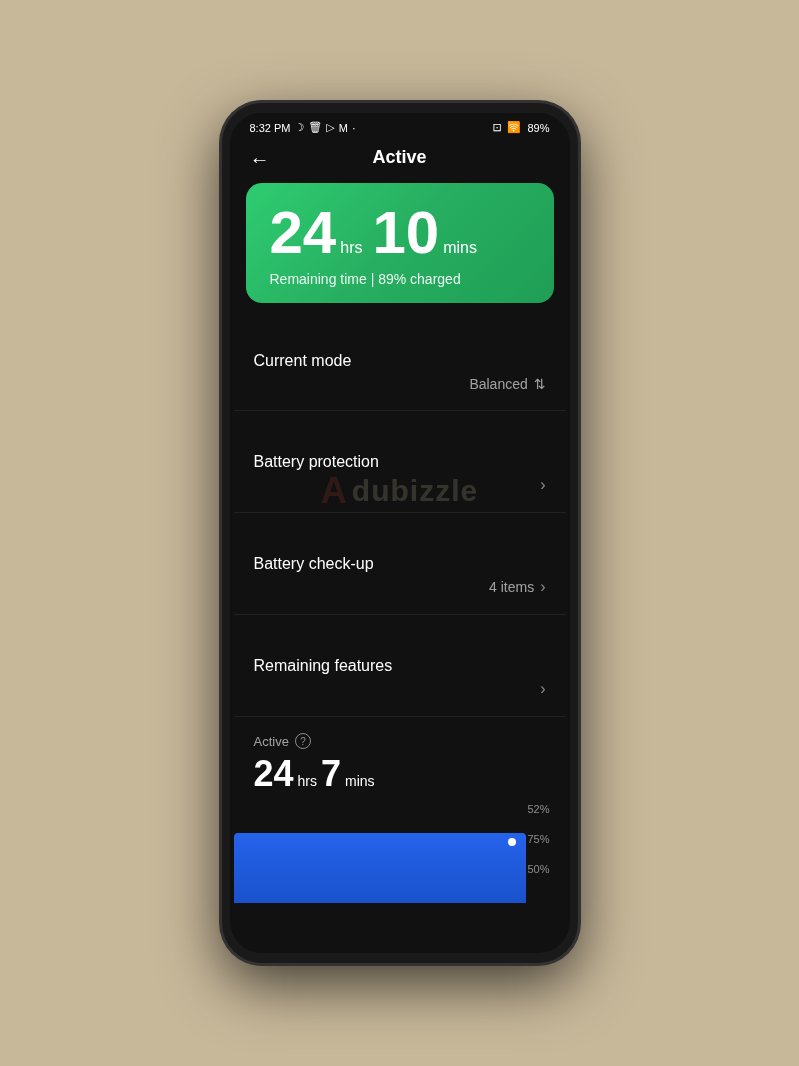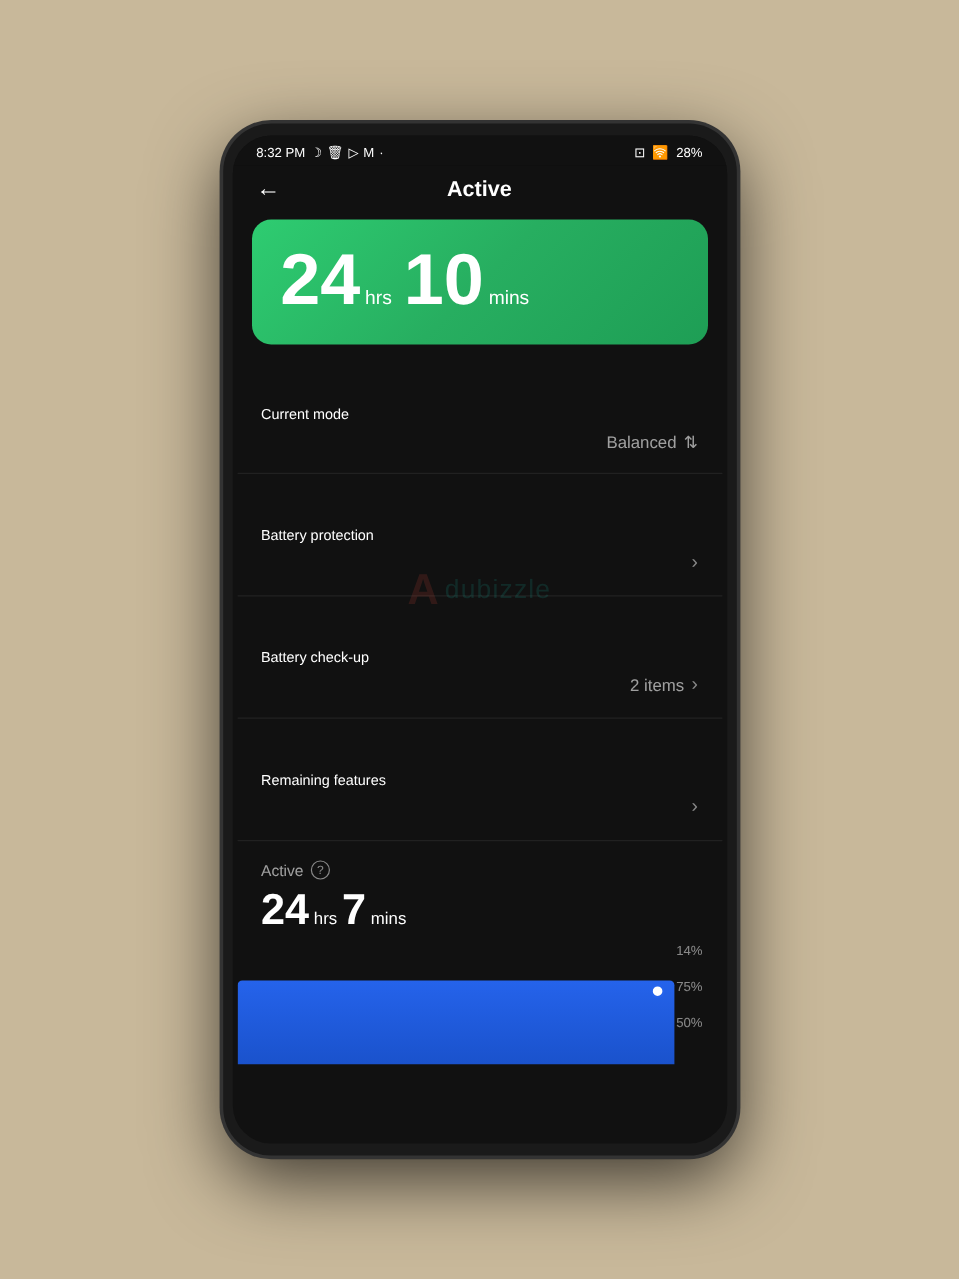--- a/index.html
+++ b/index.html
@@ -10,21 +10,21 @@
       background: #c8b89a;
       display: flex;
       align-items: center;
       justify-content: center;
       font-family: 'Arial', sans-serif;
       overflow: hidden;
     }
 
     .phone-wrapper {
       position: relative;
-      width: 428px;
+      width: 356px;
       height: 860px;
     }
 
     .phone-frame {
       position: absolute;
       inset: 0;
       background: #1a1a1a;
       border-radius: 40px;
       box-shadow: 0 0 0 3px #333, 0 20px 60px rgba(0,0,0,0.7);
       overflow: hidden;
@@ -154,21 +154,21 @@
       display: flex;
       align-items: center;
       justify-content: space-between;
       padding: 18px 20px;
       border-bottom: 1px solid rgba(255,255,255,0.07);
       cursor: pointer;
     }
 
     .settings-item-left {
       color: #fff;
-      font-size: 12px;
+      font-size: 16px;
       font-weight: 400;
     }
 
     .settings-item-right {
       display: flex;
       align-items: center;
       gap: 6px;
       color: rgba(255,255,255,0.6);
       font-size: 14px;
       margin-top: 47px;
@@ -274,23 +274,23 @@
       transform: translate(-50%, -50%);
       display: flex;
       align-items: center;
       gap: 4px;
       opacity: 0.15;
       pointer-events: none;
       z-index: 10;
     }
 
     .dubizzle-mark span {
-      color: #14b8a6;
-      font-size: 22px;
-      font-weight: normal;
+      color: #fef9c3;
+      font-size: 30px;
+      font-weight: bold;
       letter-spacing: 1px;
     }
 
     .dubizzle-mark .d-logo {
       color: #e74c3c;
       font-size: 36px;
       font-weight: 900;
     }
   </style>
 </head>
@@ -306,39 +306,40 @@
           <span>☽</span>
           <span>🗑</span>
           <span>▷</span>
           <span>M</span>
           <span>·</span>
         </div>
         <div class="status-right">
           <span>⊡</span>
           <span>🛜</span>
           <span>
-            <span>28%</span>
+            <span>89%</span>
           </span>
         </div>
       </div>
 
       <div class="nav-bar">
         <div class="nav-bar-inner">
           <span class="back-arrow">←</span>
           <span class="page-title">Active</span>
         </div>
       </div>
 
       <div class="battery-card">
         <div class="battery-time">
           <span class="time-hours">24</span>
           <span class="time-unit">hrs</span>
           <span class="time-mins">10</span>
           <span class="time-unit">mins</span>
         </div>
+        <div class="battery-subtitle">Remaining time | 89% charged</div>
       </div>
 
       <div class="settings-list">
 
         <div class="settings-item">
           <span class="settings-item-left">Current mode</span>
           <div class="settings-item-right">
             <span>Balanced</span>
             <span>⇅</span>
           </div>
@@ -347,21 +348,21 @@
         <div class="settings-item">
           <span class="settings-item-left">Battery protection</span>
           <div class="settings-item-right">
             <span class="chevron">›</span>
           </div>
         </div>
 
         <div class="settings-item">
           <span class="settings-item-left">Battery check-up</span>
           <div class="settings-item-right">
-            <span>2 items</span>
+            <span>4 items</span>
             <span class="chevron">›</span>
           </div>
         </div>
 
         <div class="settings-item">
           <span class="settings-item-left">Remaining features</span>
           <div class="settings-item-right">
             <span class="chevron">›</span>
           </div>
         </div>
@@ -374,21 +375,21 @@
           <div class="active-time">
             <span class="active-hours">24</span>
             <span class="active-unit">hrs</span>
             <span class="active-mins">7</span>
             <span class="active-unit">mins</span>
           </div>
         </div>
 
         <div class="chart-area">
           <div class="chart-labels">
-            <span>14%</span>
+            <span>52%</span>
             <span>75%</span>
             <span>50%</span>
           </div>
           <div class="chart-bar"></div>
           <div class="chart-dot"></div>
         </div>
 
       </div>
 
       <div class="dubizzle-mark">

